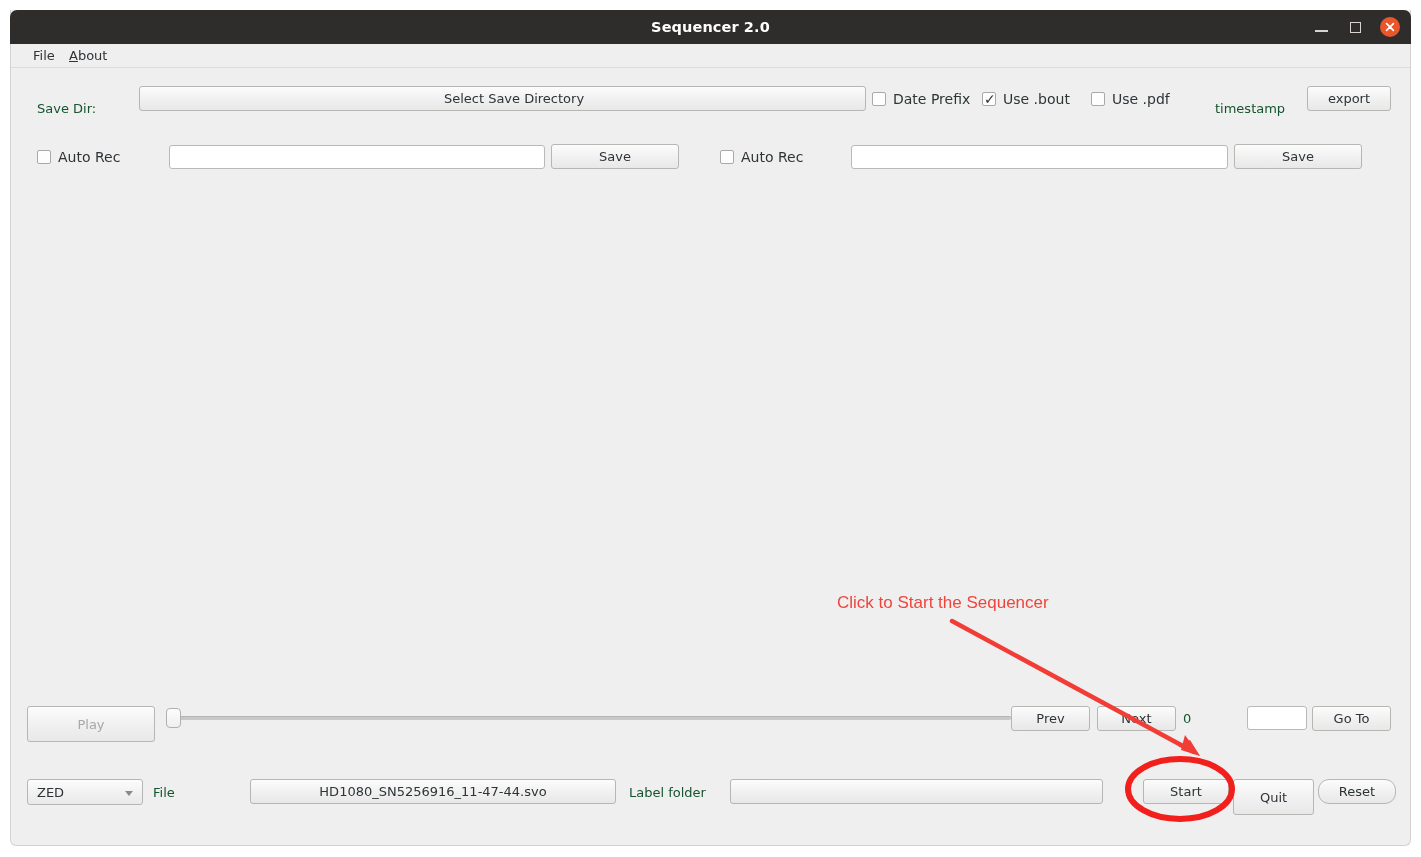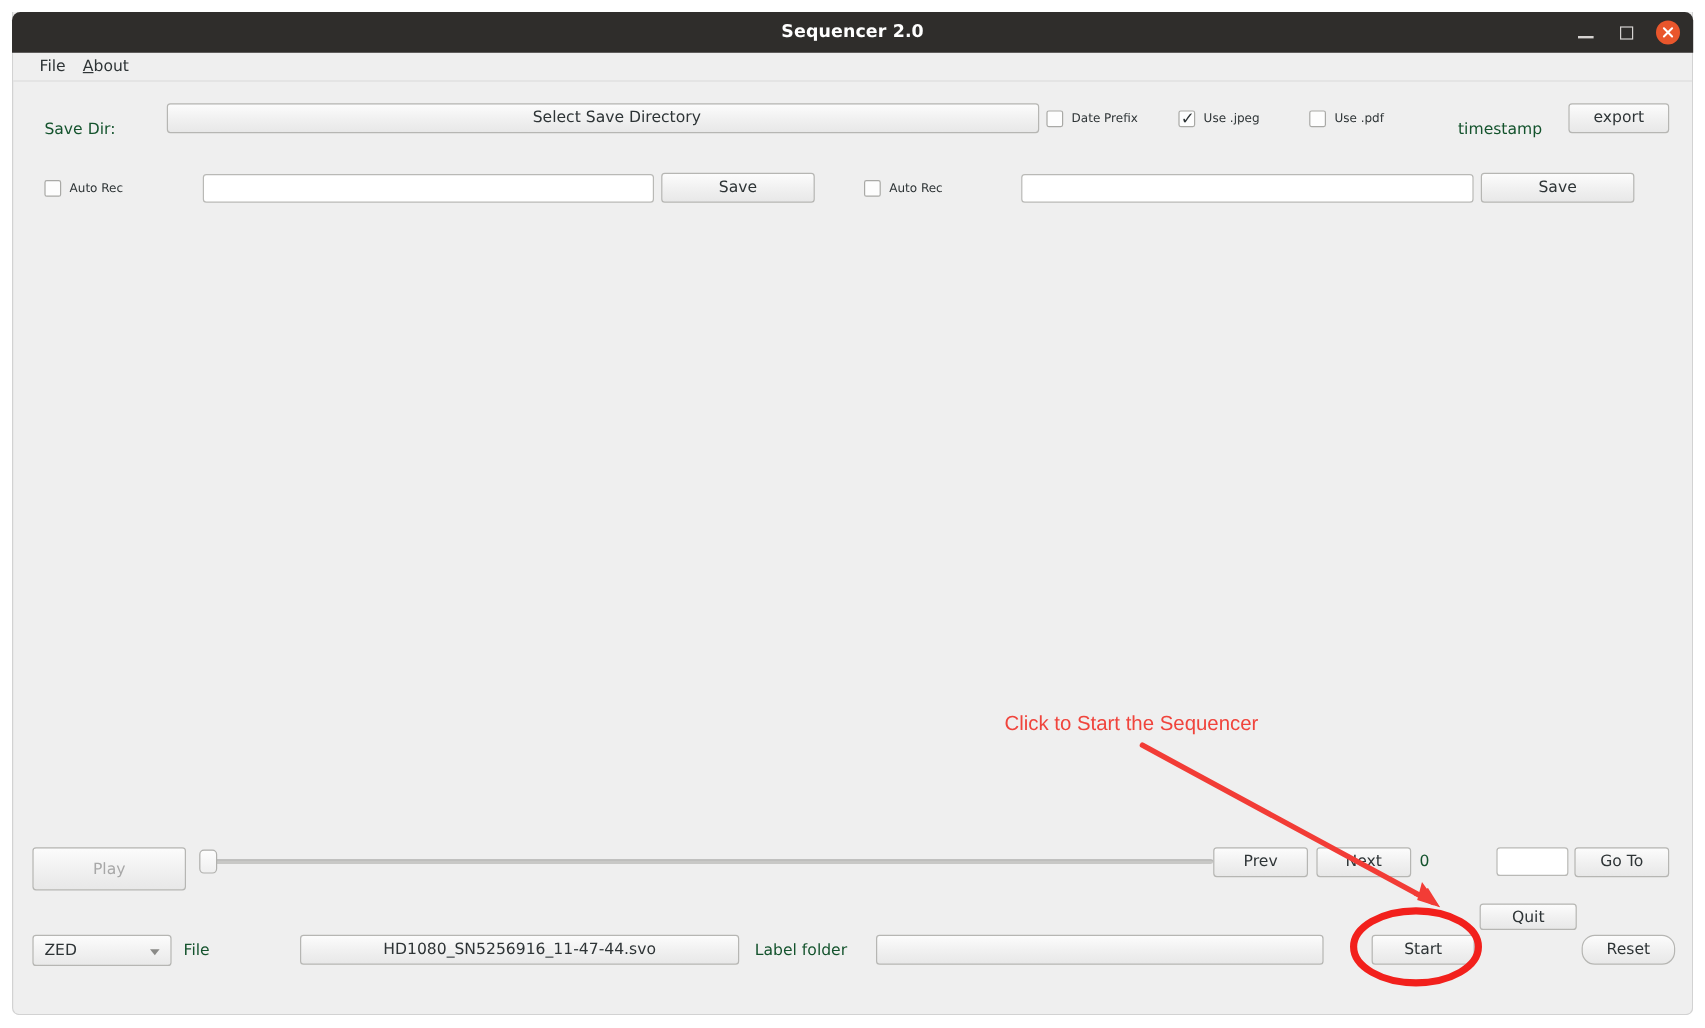--- a/index.html
+++ b/index.html
@@ -169,21 +169,21 @@
     left: 1px;
     top: -3px;
     font-size: 14px;
     color: #2e3436;
     line-height: 18px;
   }
   .check-label {
     position: absolute;
     left: 21px;
     top: 0;
-    font-size: 10px;
+    font-size: 14px;
     color: #2e3436;
     line-height: 17px;
     white-space: nowrap;
   }
 
   
   .combo {
     position: absolute;
     background: linear-gradient(to bottom, #fcfcfc 0%, #f1f1f1 55%, #e9e9e9 100%);
     border: 1px solid #b6b6b3;
@@ -268,21 +268,21 @@
 
     <div class="check-wrap" style="left:861px; top:81px;">
       <span class="check-box"></span>
       <span class="check-label">Date Prefix</span>
     </div>
 
     <div class="check-wrap" style="left:971px; top:81px;">
       <span class="check-box">
         <span class="check-mark">✓</span>
       </span>
-      <span class="check-label">Use .jpeg</span>
+      <span class="check-label">Use .bout</span>
     </div>
 
     <div class="check-wrap" style="left:1080px; top:81px;">
       <span class="check-box"></span>
       <span class="check-label">Use .pdf</span>
     </div>
 
     <div class="lbl" style="left:1204px; top:91px;">timestamp</div>
 
     <button class="btn" style="left:1296px; top:76px; width:84px; height:25px;">export</button>
@@ -326,21 +326,21 @@
 
     <div class="lbl" style="left:142px; top:775px;">File</div>
 
     <button class="btn" style="left:239px; top:769px; width:366px; height:25px;">HD1080_SN5256916_11-47-44.svo</button>
 
     <div class="lbl" style="left:618px; top:775px;">Label folder</div>
 
     <button class="btn" style="left:719px; top:769px; width:373px; height:25px;"></button>
 
     <button class="btn" style="left:1132px; top:769px; width:86px; height:25px;">Start</button>
-    <button class="btn" style="left:1222px; top:743px; width:81px; height:22px;">Quit</button>
+    <button class="btn" style="left:1222px; top:769px; width:81px; height:36px;">Quit</button>
     <button class="btn" style="left:1307px; top:769px; width:78px; height:25px;border-radius:11px;">Reset</button>
   </div>
 
   <div class="titlebar">
     <div class="title-text">Sequencer 2.0</div>
     <div class="win-btn win-min">
         <i></i>
       </div>
     <div class="win-btn win-max">
         <i></i>

